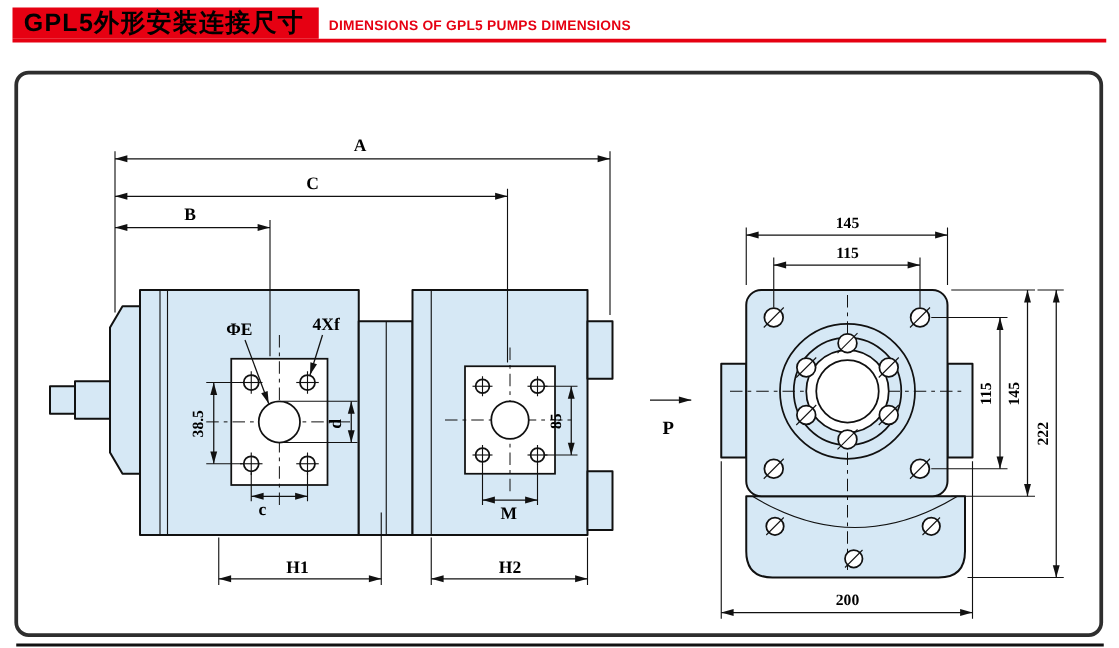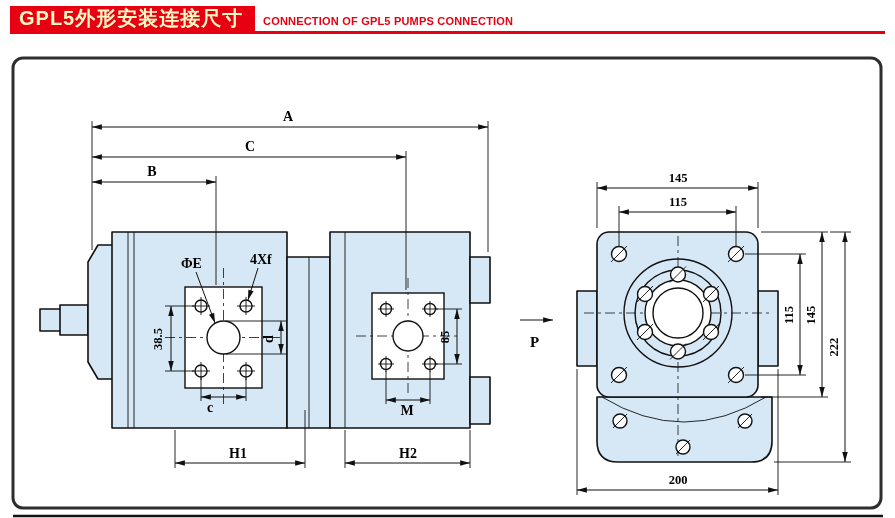--- a/index.html
+++ b/index.html
@@ -2,21 +2,21 @@
 <html><head>
 <meta charset="utf-8">
 <style>
   html,body { margin:0; padding:0; background:#fff; }
   .page {
     position:relative; width:895px; height:518px; background:#fff;
     font-family:"Liberation Sans", sans-serif; overflow:hidden;
   }
   .title-band {
     position:absolute; left:10px; top:6px; height:25px;
-    background:#e60012; color:#fef9c3; display:flex; align-items:center;
+    background:#e60012; color:#000000; display:flex; align-items:center;
     padding:0 12px 0 9px; font-weight:bold; font-size:20px; letter-spacing:1px;
     white-space:nowrap;
   }
   .title-en {
     position:absolute; left:263px; top:15px; color:#e60012;
     font-weight:bold; font-size:11px; letter-spacing:0.2px; white-space:nowrap;
   }
   .red-rule {
     position:absolute; left:10px; top:31px; width:875px; height:3px; background:#e60012;
   }
@@ -31,21 +31,21 @@
   text.num  { font:bold 12.5px "Liberation Serif", serif; fill:#000; }
 </style>
 </head>
 <body>
 
 <div class="page">
 
   <div class="title-band">
     <span>GPL5外形安装连接尺寸</span>
   </div>
-  <span class="title-en">CONNECTION OF GPL5 PUMPS CONNECTION</span>
+  <span class="title-en">DIMENSIONS OF GPL5 PUMPS DIMENSIONS</span>
   <div class="red-rule"></div>
 
   <svg class="draw" width="895" height="518" viewBox="0 0 895 518">
     <defs>
       <marker id="ar" viewBox="0 0 10 6" refX="9.5" refY="3" markerWidth="11" markerHeight="7" orient="auto-start-reverse">
         <path d="M0.5,0.5 L9.5,3 L0.5,5.5 Z" fill="#111"></path>
       </marker>
     </defs>
 
     <rect x="13" y="58" width="868" height="450" rx="10" fill="#ffffff" stroke="#2e2e2e" stroke-width="3"></rect>

